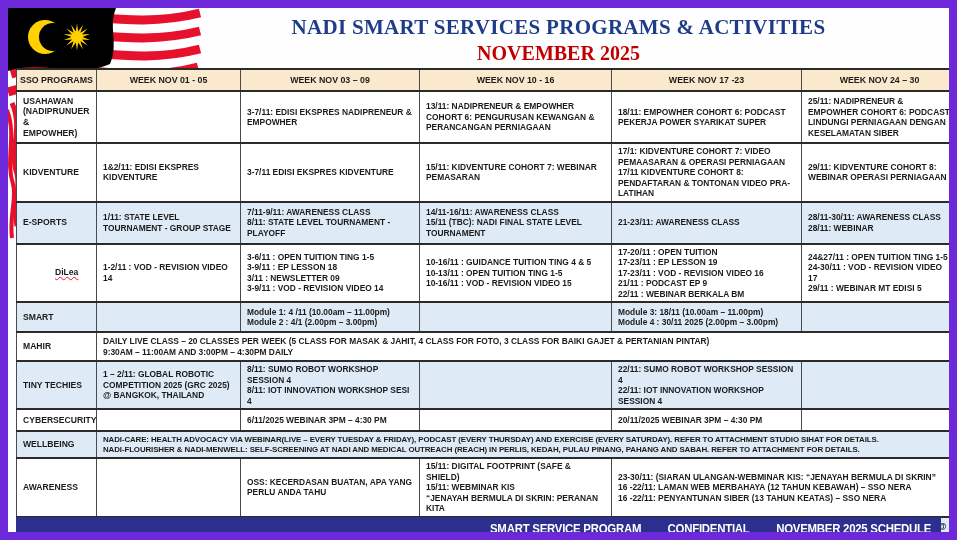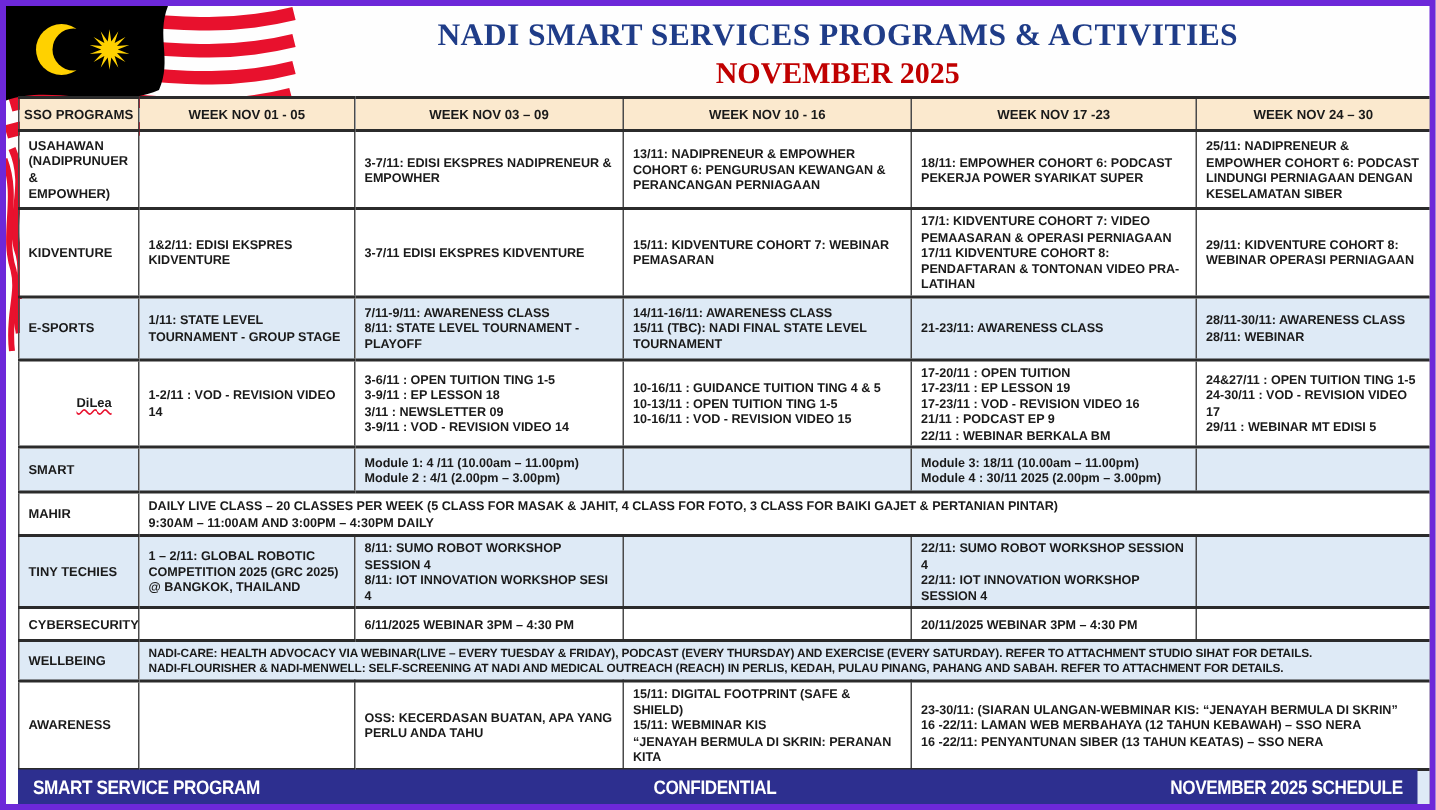--- a/index.html
+++ b/index.html
@@ -1,19 +1,19 @@
 <!DOCTYPE html>
 <html><head>
 <meta charset="utf-8">
 <style>
   * { margin:0; padding:0; box-sizing:border-box; }
   body { background:#888; font-family:"Liberation Sans", sans-serif; }
   .page {
     position:relative; width:957px; height:540px;
-    background:#FEFEFE; border:4px solid #6d28d9; overflow:hidden;
+    background:#FEFEFE; border:8px solid #6d28d9; overflow:hidden;
   }
   .flag { position:absolute; top:0; left:0; width:195px; height:245px; pointer-events:none; }
   .titles { position:absolute; top:7px; left:180px; right:20px; text-align:center; }
   .title {
     font-family:"Liberation Serif", serif; font-weight:bold;
     font-size:21px; color:#1F3C88; letter-spacing:.3px;
   }
   .subtitle {
     font-family:"Liberation Serif", serif; font-weight:bold;
     font-size:20px; color:#C00000; margin-top:2px;
@@ -31,21 +31,21 @@
   table.sched th { background:#FBE9CE; text-align:center; font-size:8.8px; padding:3px 2px; }
   tr.blue td { background:#DEEAF6; }
   tr.white td { background:#FFFFFF; }
   td.prog { font-size:8.6px; }
   td.center { text-align:center; }
   td.condensed { font-size:7.9px; letter-spacing:-0.1px; text-align:center; }
   .misspell { text-decoration:underline wavy #E8112D; text-decoration-thickness:1px;margin-left:32px; }
   .footer {
     position:absolute; left:8px; right:8px; top:509px; height:23px;
     background:#2D2F8F; color:#fff; display:flex; align-items:center;
-    justify-content:space-between; padding:0 10px;
+    justify-content:flex-end; padding:0 10px;
     font-size:13px; font-weight:bold; letter-spacing:-0.3px;
   }
   .footer span { transform:scaleX(0.88); }
   .footer .f-left { transform-origin:left center; }
   .footer .f-right { transform-origin:right center; }
 </style>
 </head>
 <body>
 
 <div class="page">

